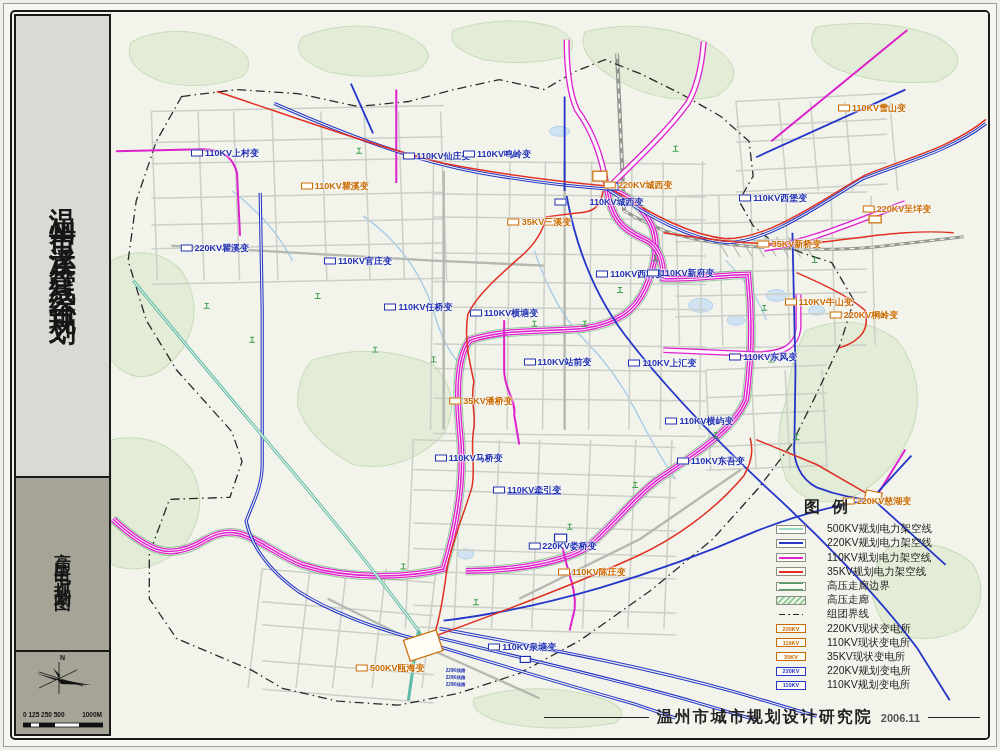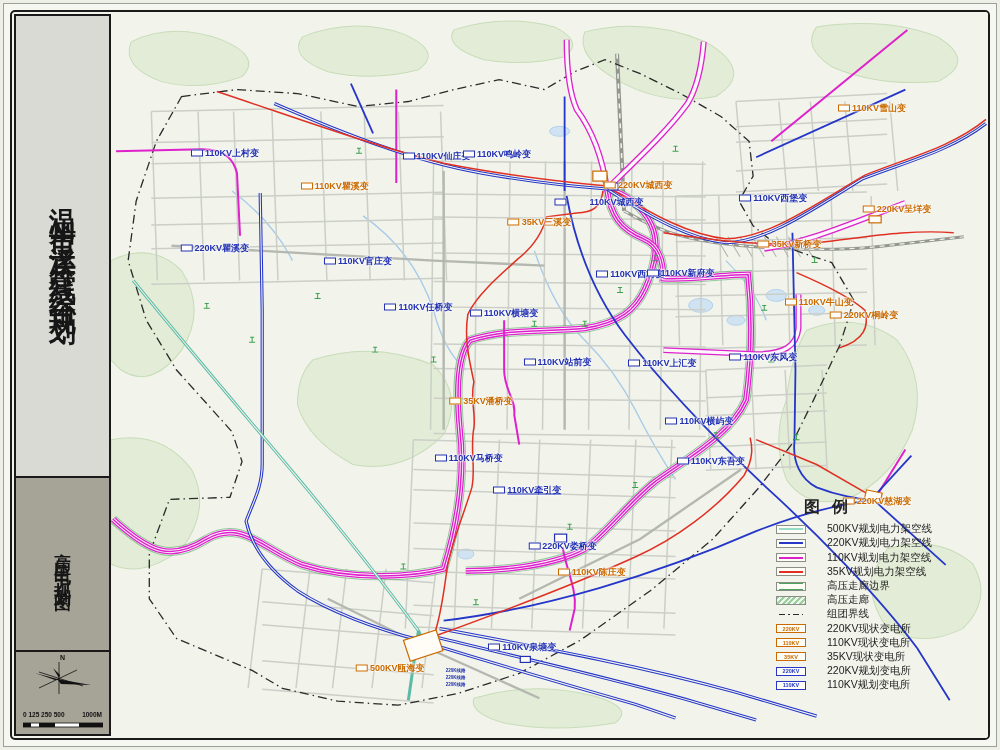--- a/index.html
+++ b/index.html
@@ -574,16 +574,22 @@
               <span class="sym station" style="border-color: rgb(37, 54, 200); color: rgb(37, 54, 200);">220KV</span>
               <span class="lg-label">220KV规划变电所</span>
             </div>
             <div class="lg-row">
               <span class="sym station" style="border-color: rgb(37, 54, 200); color: rgb(37, 54, 200);">110KV</span>
               <span class="lg-label">110KV规划变电所</span>
             </div>
           </div>
     </section>
 
+    <div class="footer">
+      <span class="fline w1"></span>
+      <span class="org">温州市城市规划设计研究院</span>
+      <span class="date">2006.11</span>
+      <span class="fline w2"></span>
+    </div>
   </main>
 
 </div>
 </div>
 
 </body></html>

